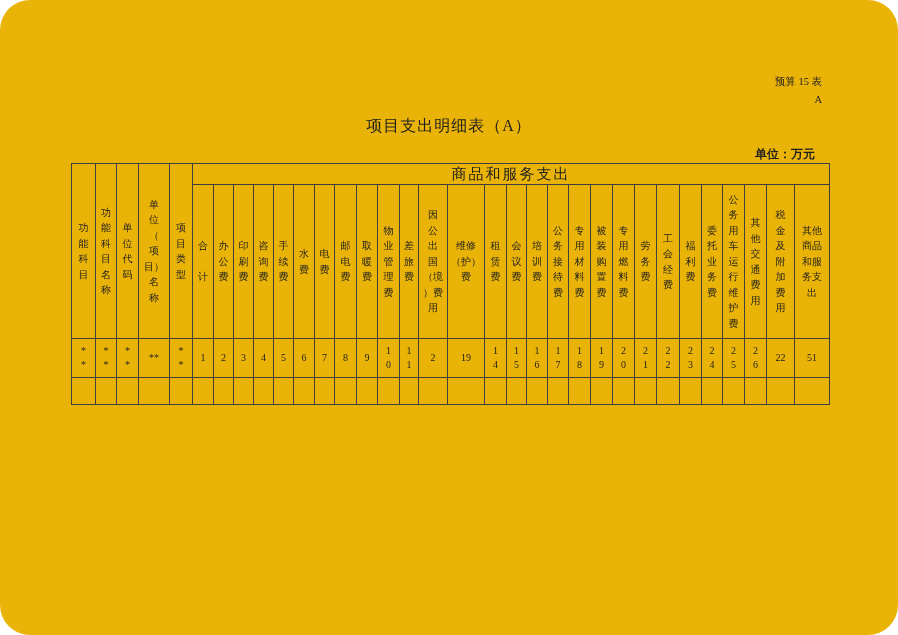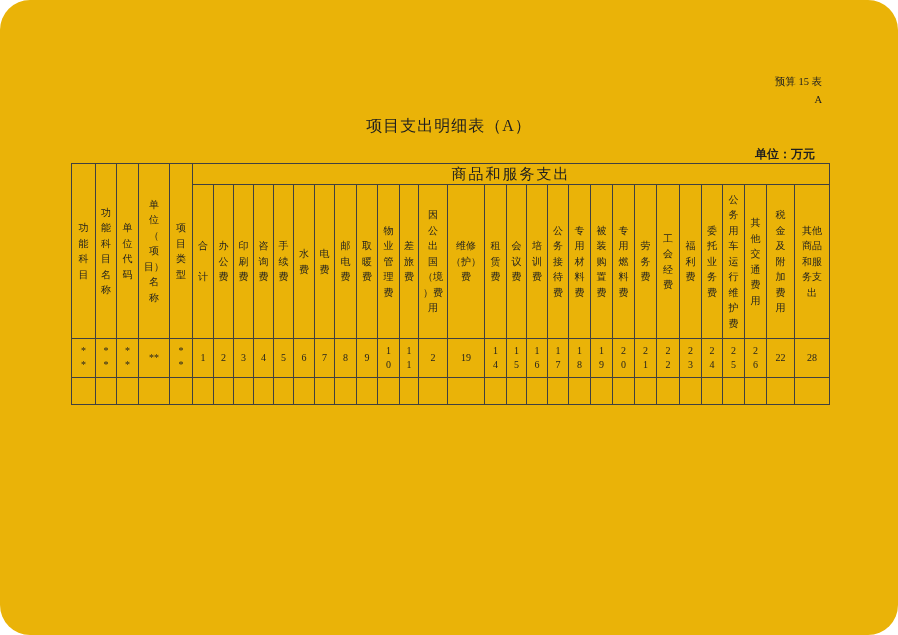--- a/index.html
+++ b/index.html
@@ -317,21 +317,21 @@
 2</td>
           <td class="val-cell">2
 3</td>
           <td class="val-cell">2
 4</td>
           <td class="val-cell">2
 5</td>
           <td class="val-cell">2
 6</td>
           <td class="val-cell">22</td>
-          <td class="val-cell">28</td>
+          <td class="val-cell">51</td>
         </tr>
         <tr style="height: 27px;">
           <td class="empty-cell"></td>
           <td class="empty-cell"></td>
           <td class="empty-cell"></td>
           <td class="empty-cell"></td>
           <td class="empty-cell"></td>
           <td class="empty-cell"></td>
           <td class="empty-cell"></td>
           <td class="empty-cell"></td>

